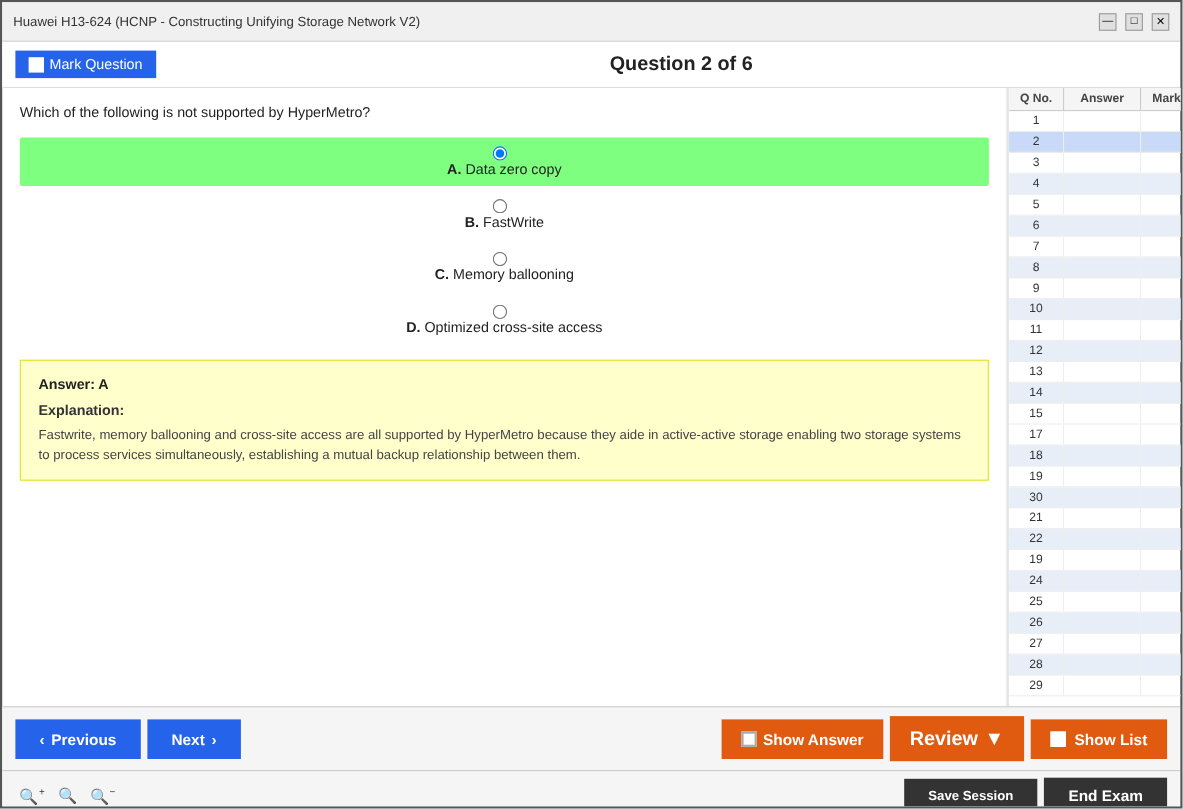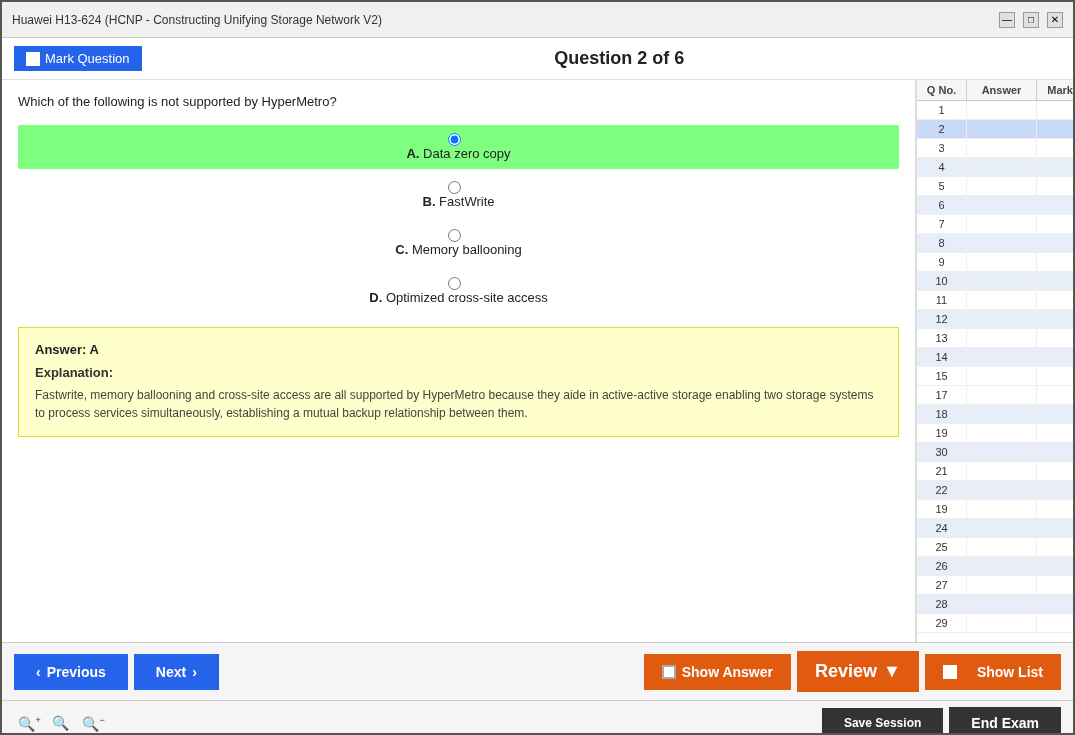--- a/index.html
+++ b/index.html
@@ -238,21 +238,21 @@
     .show-list-btn {
       background: #e05a10;
       color: white;
       border: none;
       padding: 10px 18px;
       font-size: 14px;
       font-weight: bold;
       cursor: pointer;
       display: flex;
       align-items: center;
-      gap: 20px;
+      gap: 8px;
     }
 
     
     .action-bar {
       background: #f5f5f5;
       border-top: 1px solid #ccc;
       padding: 6px 12px;
       display: flex;
       align-items: center;
       justify-content: flex-end;

